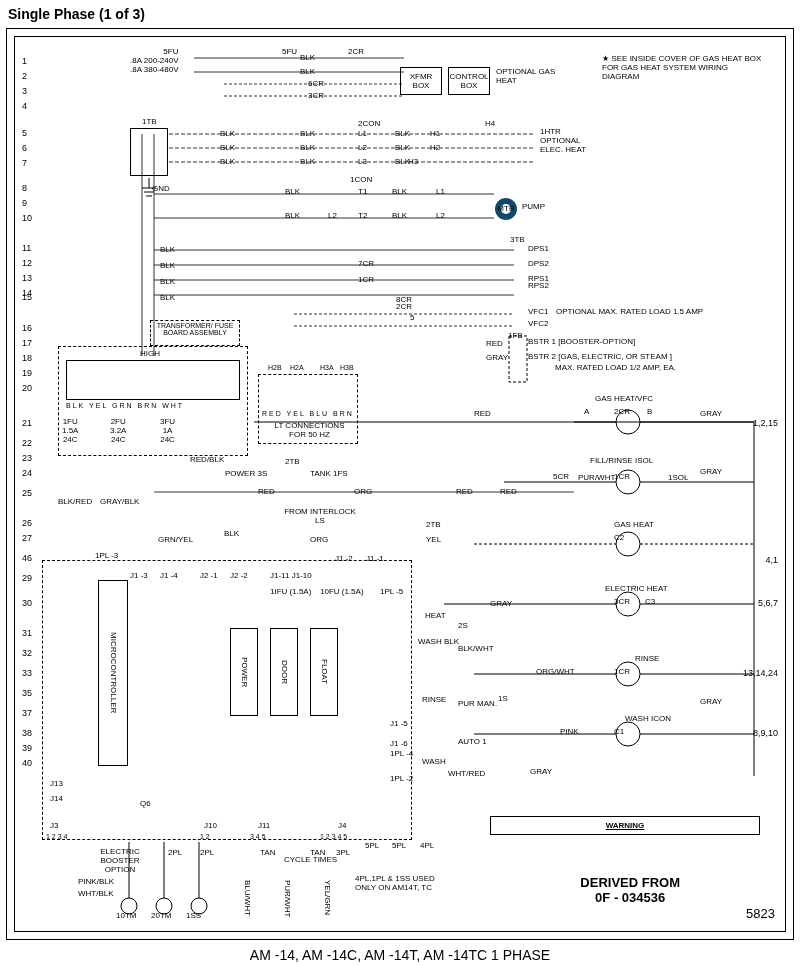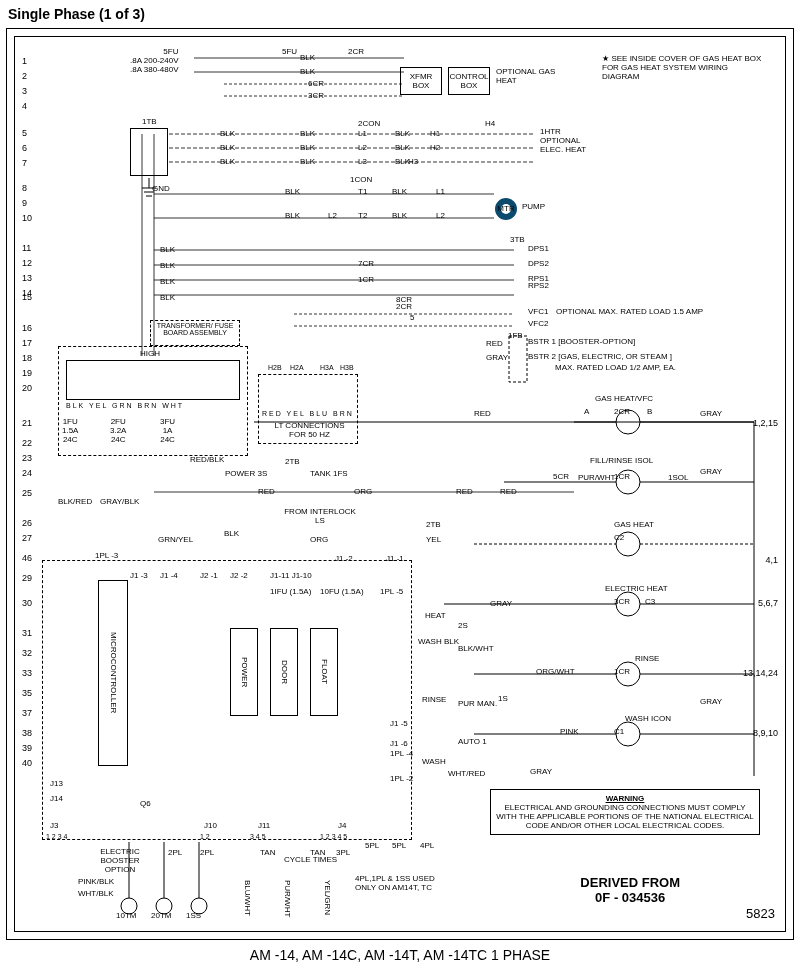--- a/index.html
+++ b/index.html
@@ -176,21 +176,21 @@
 
 <div class="abs" style="top:552px;left:95px">1PL -3</div>
 <div class="abs" style="top:572px;left:130px">J1 -3</div>
 <div class="abs" style="top:572px;left:160px">J1 -4</div>
 <div class="abs" style="top:572px;left:200px">J2 -1</div>
 <div class="abs" style="top:572px;left:230px">J2 -2</div>
 <div class="abs" style="top:572px;left:270px">J1-11 J1-10</div>
 <div class="abs" style="top:588px;left:270px">1IFU (1.5A)</div>
 <div class="abs" style="top:588px;left:320px">10FU (1.5A)</div>
 <div class="abs" style="top:588px;left:380px">1PL -5</div>
-<div class="abs" style="top:555px;left:386px">J1 -1</div>
+<div class="abs" style="top:555px;left:366px">J1 -1</div>
 <div class="abs" style="top:555px;left:335px">J1 -2</div>
 
 <div class="box" style="top:628px;left:230px;width:28px;height:88px">
     <span class="vertical">POWER</span>
   </div>
 <div class="box" style="top:628px;left:270px;width:28px;height:88px">
     <span class="vertical">DOOR</span>
   </div>
 <div class="box" style="top:628px;left:310px;width:28px;height:88px">
     <span class="vertical">FLOAT</span>
@@ -322,21 +322,20 @@
 
 <div class="dwgnum">5823</div>
 
 <div class="derived">
   <div>DERIVED FROM</div>
   <div>0F - 034536</div>
 </div>
 
 <div class="warning">
   <div class="title-w">WARNING</div>
-  <div>ELECTRICAL AND GROUNDING CONNECTIONS MUST COMPLY WITH THE APPLICABLE PORTIONS OF THE NATIONAL ELECTRICAL CODE AND/OR OTHER LOCAL ELECTRICAL CODES.</div>
 </div>
 
 <svg>
   <defs>
     <pattern id="coil" width="6" height="6" patternUnits="userSpaceOnUse">
         <circle cx="3" cy="3" r="2.5" fill="none" stroke="#000" stroke-width="0.6"></circle>
       </pattern>
   </defs>
 
   <line x1="180" y1="22" x2="390" y2="22" stroke="#000" stroke-width="0.8"></line>

